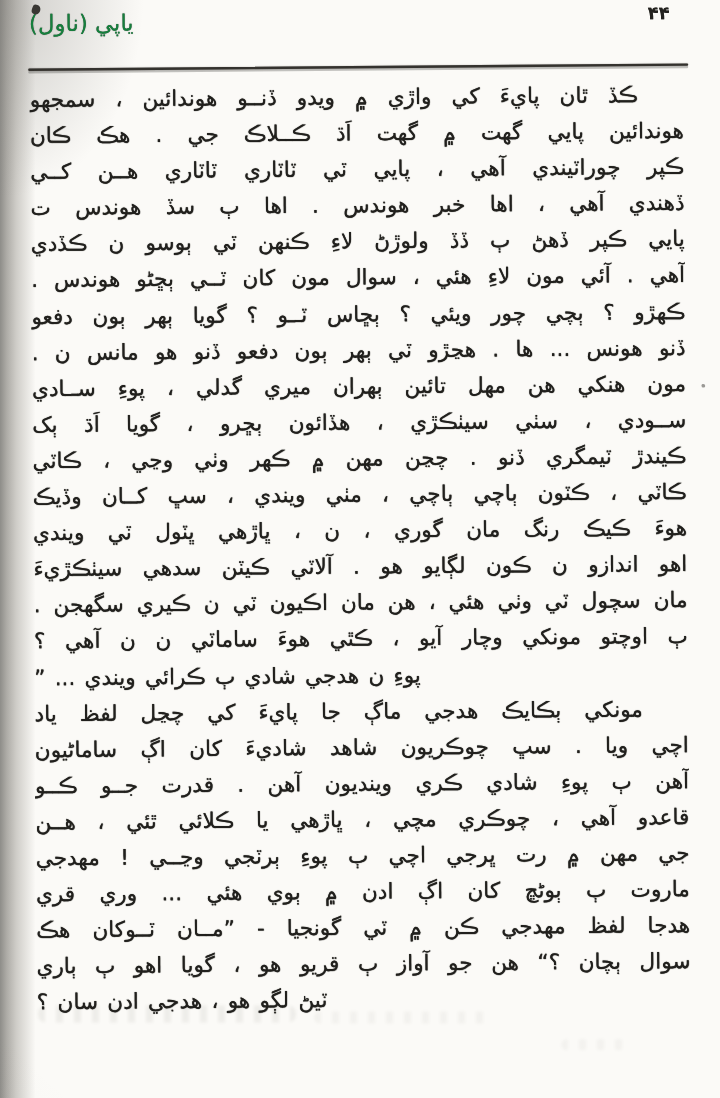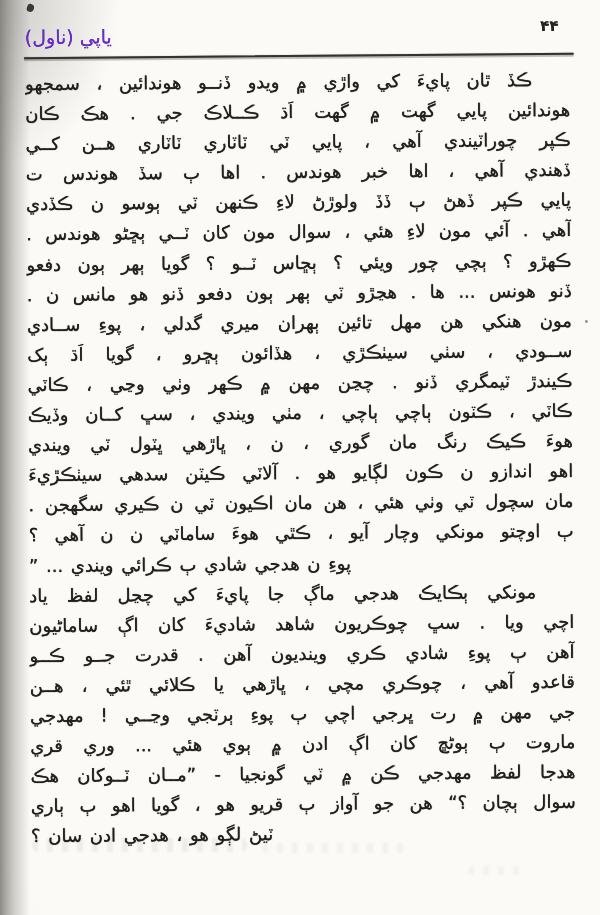--- a/index.html
+++ b/index.html
@@ -18,26 +18,26 @@
   .vignette{
     position:absolute;inset:0;pointer-events:none;z-index:1;
     background:radial-gradient(130% 105% at 62% 42%, rgba(0,0,0,0) 68%, rgba(128,126,120,.10) 100%);
   }
   
   .scan-skew{
     position:absolute;inset:0;z-index:2;
     transform:rotate(-0.45deg);transform-origin:50% 50%;
   }
   .page-title{
-    position:absolute;left:28px;top:24px;
-    font-size:19px;color:#6d28d9;direction:rtl;
+    position:absolute;left:28px;top:7px;
+    font-size:19px;color:#15803d;direction:rtl;
     text-shadow:0 0 .6px rgba(35,34,31,.85);
   }
   .page-number{
-    position:absolute;right:38px;top:19px;
+    position:absolute;right:38px;top:4px;
     font-size:15px;font-weight:bold;color:#23221f;letter-spacing:1px;
     text-shadow:0 0 .5px rgba(35,34,31,.8);
   }
   .header-rule{
     position:absolute;left:27px;right:23px;top:55px;height:2.2px;
     background:#34322e;border-radius:1px;
     box-shadow:0 2px 0 rgba(52,50,46,.28), 0 0 1px rgba(52,50,46,.55);
   }
   .text-block{
     position:absolute;left:28px;top:67px;width:545px;

